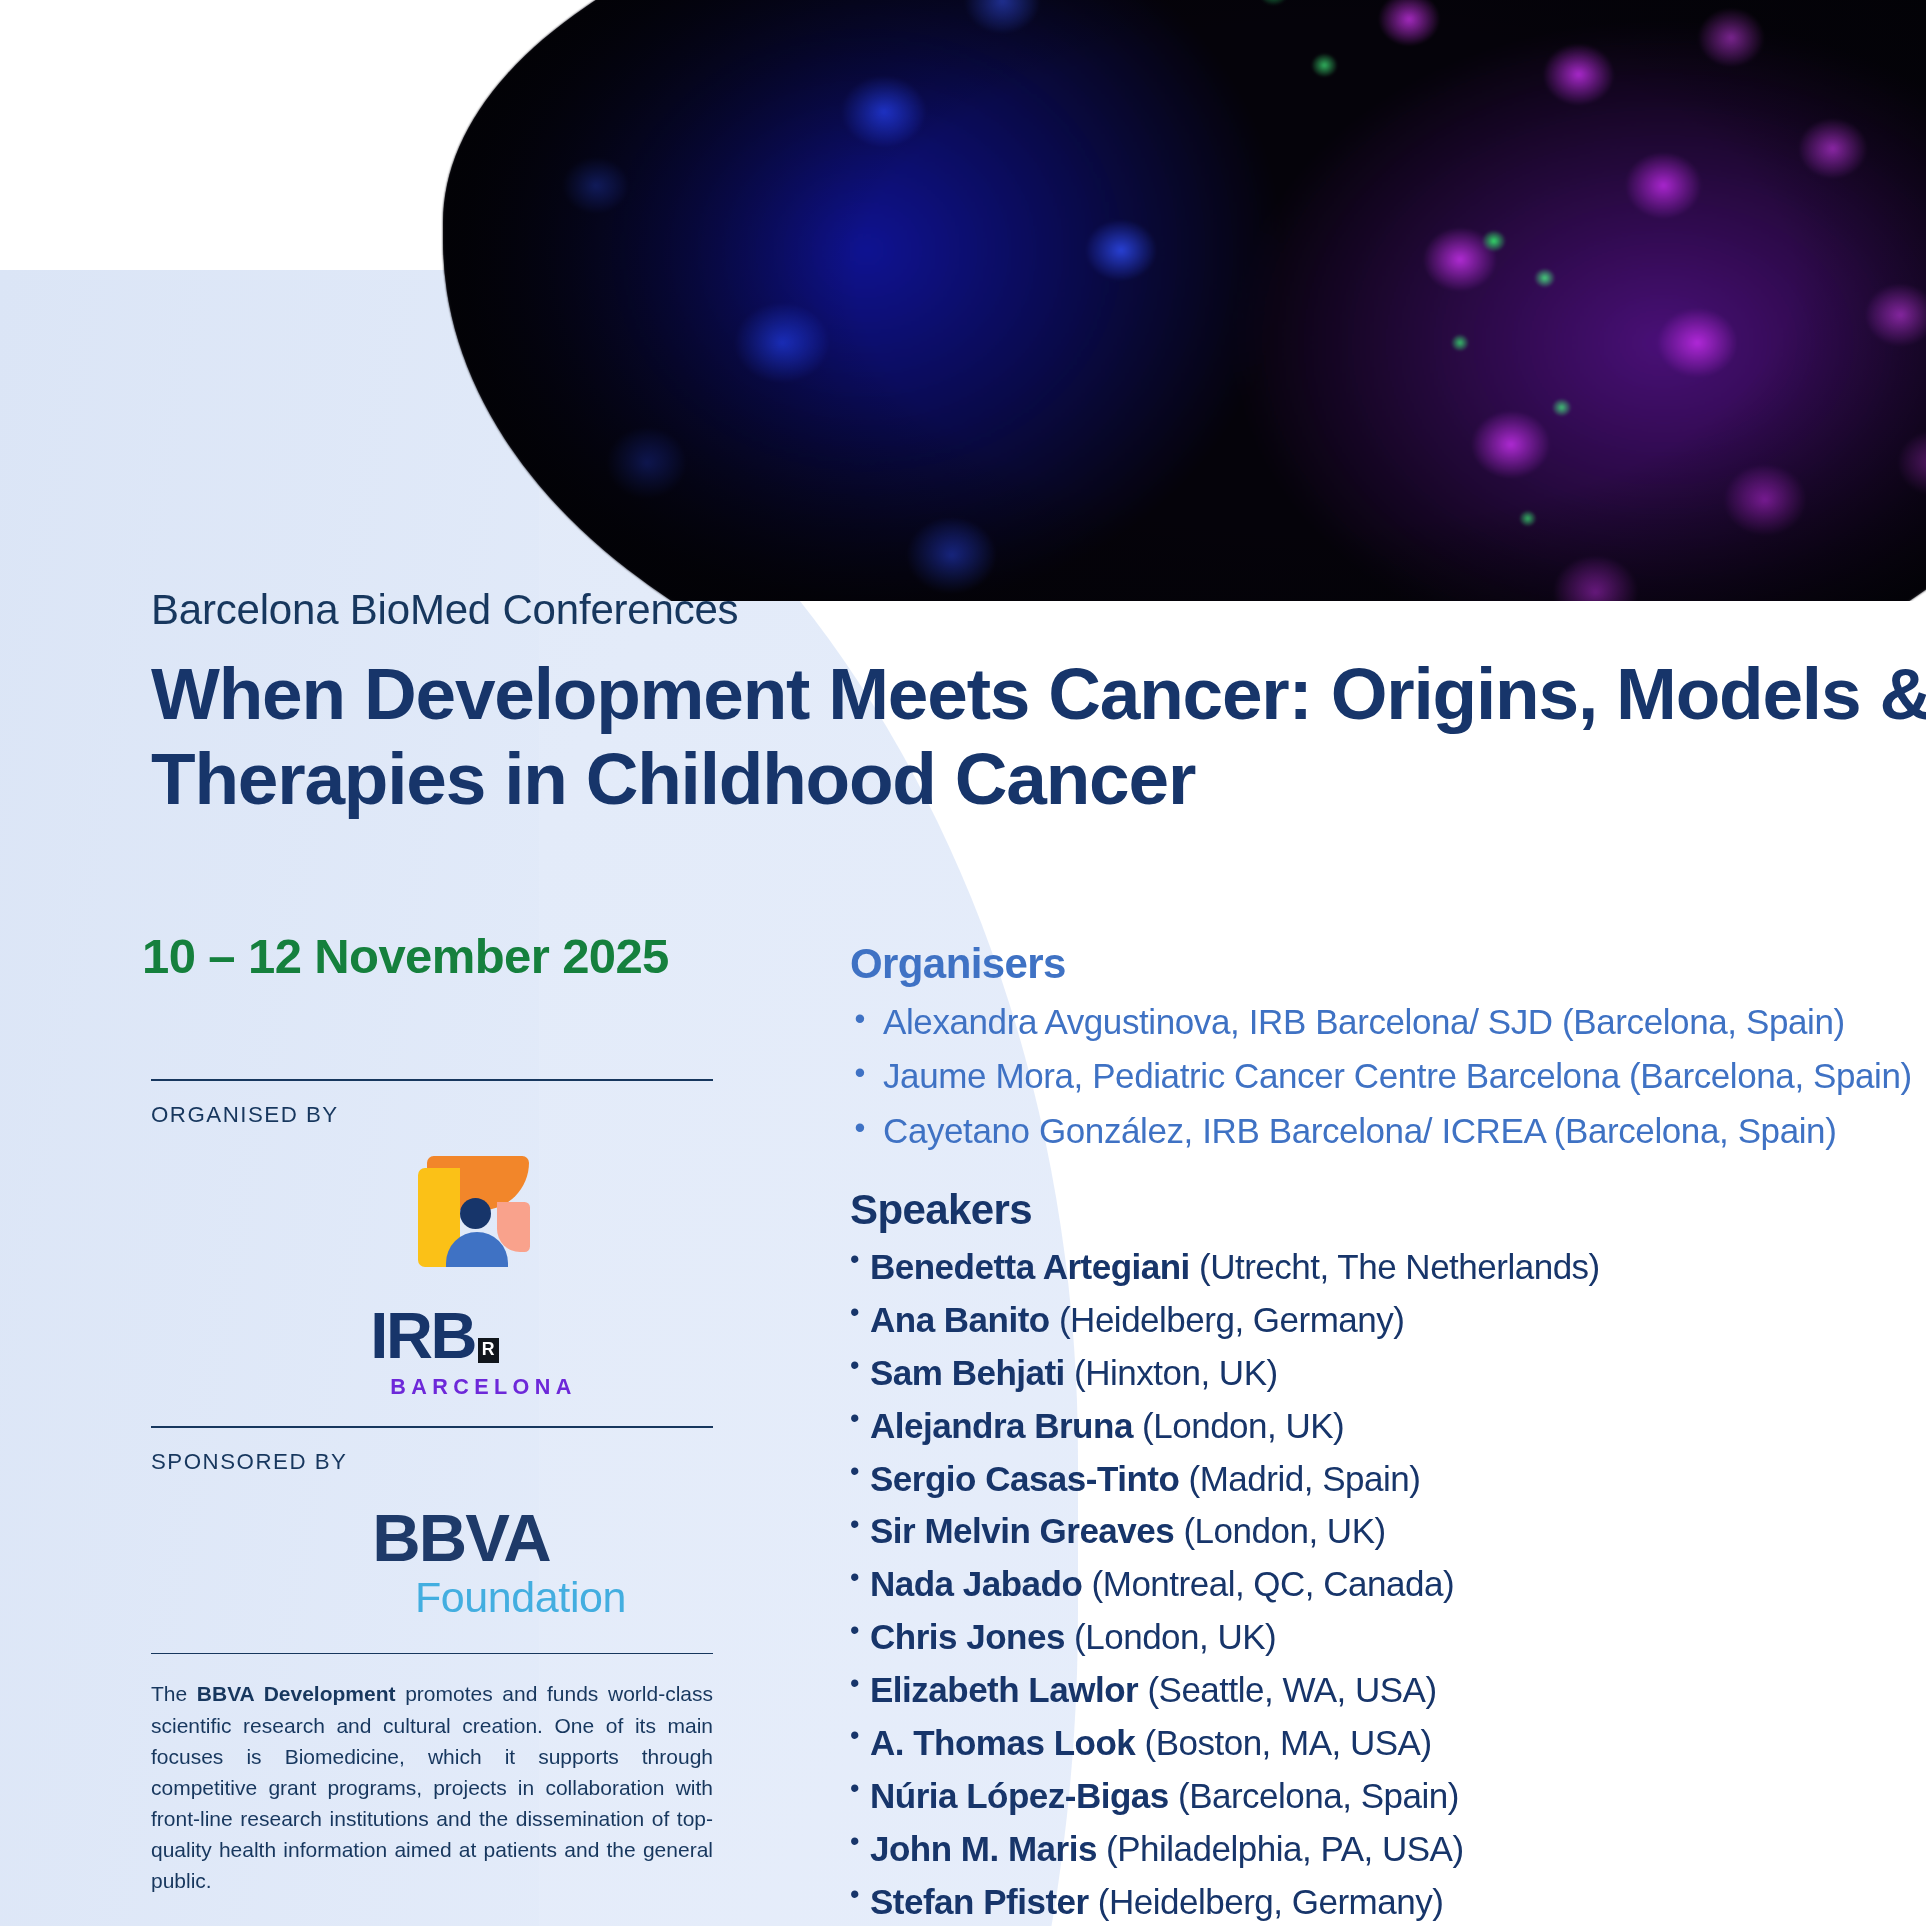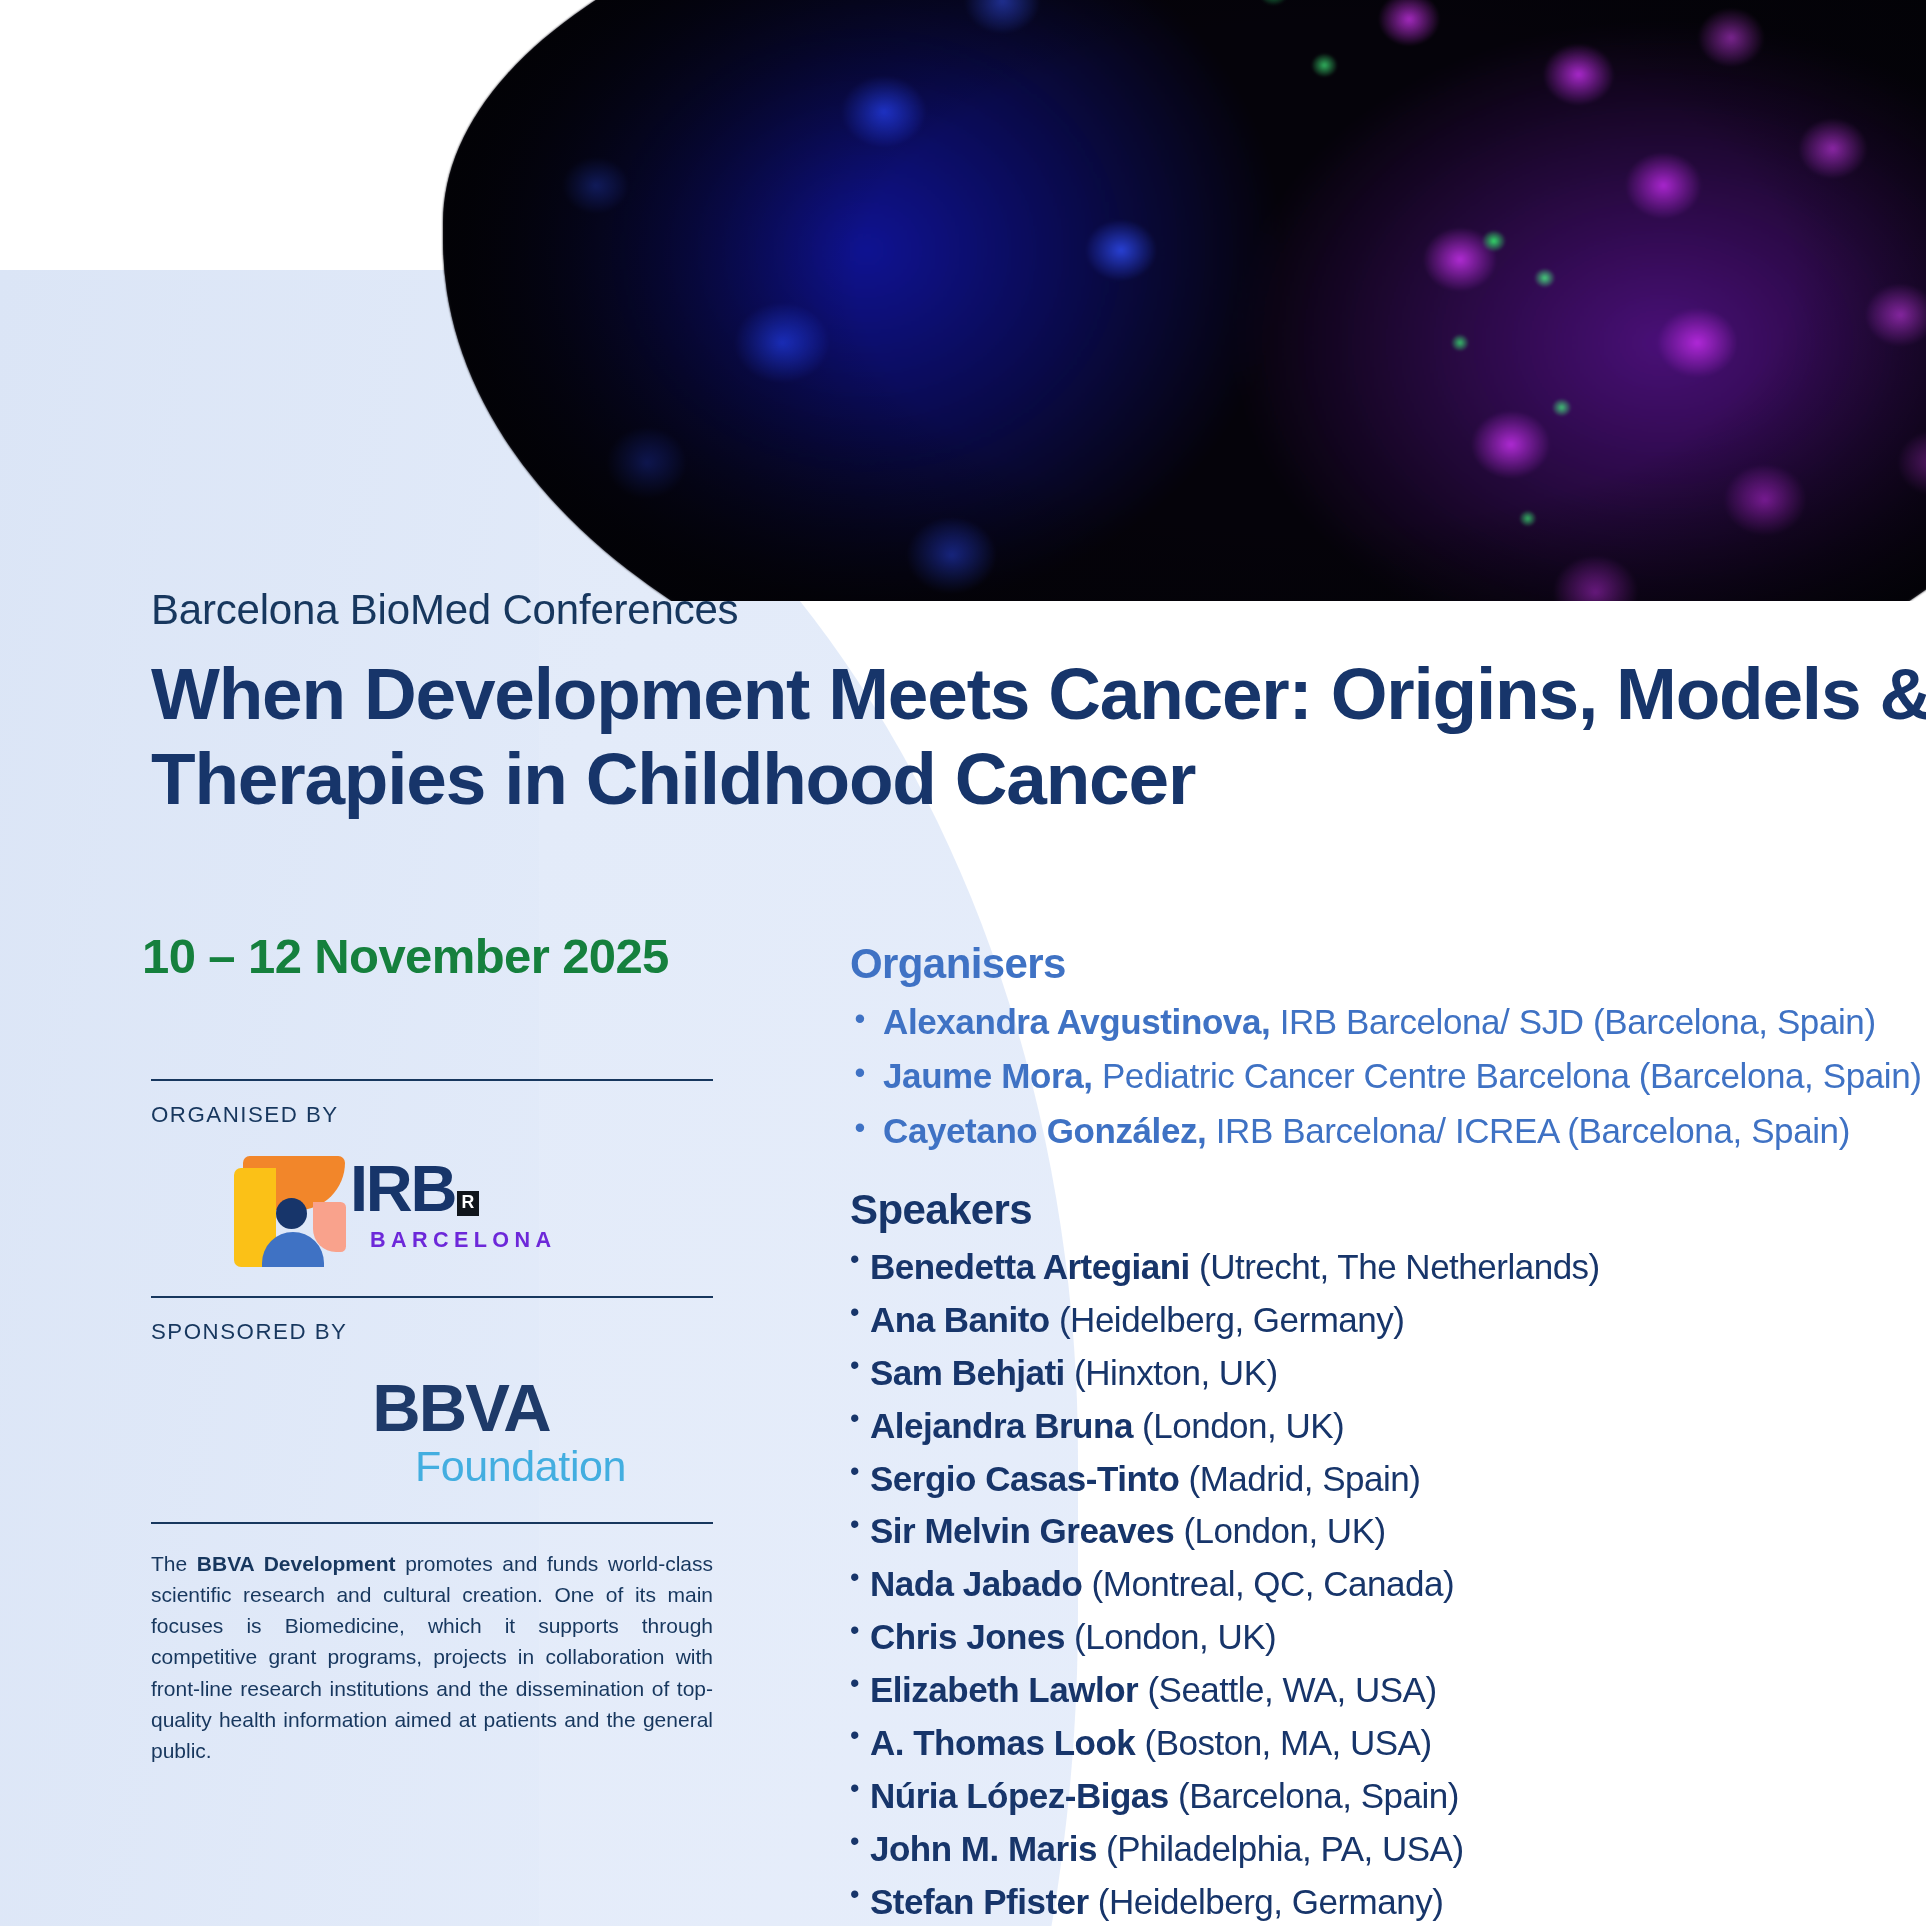--- a/index.html
+++ b/index.html
@@ -94,21 +94,21 @@
   }
 
   
   #leftcol{ position:absolute; left:151px; top:1079px; width:562px; }
   .hr{ height:1.9px; background:#17375e; width:562px; }
   .credit-label{
     font-size:22.3px; letter-spacing:1.5px; color:#17375e; font-weight:400;
     margin:21px 0 0 0;
   }
 
-  .irb-logo{ display:flex; align-items:flex-start; gap:4px; margin:28.5px 0 0 83px; }
+  .irb-logo{ display:flex; align-items:center; gap:36px; margin:28.5px 0 0 83px;flex-direction:column; }
   .irb-mark{ position:relative; width:112px; height:111px; }
   .irb-mark .q-tl{ position:absolute; left:9.2px; top:0; width:102px; height:54px;
       background:#f2862a; border-radius:7.7px 7.7px 54px 6.2px; }
   .irb-mark .q-bl{ position:absolute; left:0; top:11.6px; width:42px; height:99px;
       background:#fbc117; border-radius:7px 0 0 7px; }
   .irb-mark .q-br-pink{ position:absolute; right:0; top:46px; width:33px; height:50px;
       background:#f9a28c; border-radius:0 5.4px 5.4px 23px; }
   .irb-mark .p-head{ position:absolute; left:42px; top:42px; width:31px; height:31px;
       background:#17356a; border-radius:50%; }
   .irb-mark .p-body{ position:absolute; left:28px; top:76px; width:62px; height:35px;
@@ -136,21 +136,21 @@
   #speakers-head{ color:#17356a; margin-top:32px; }
 
   ul.org-list{ list-style:none; margin-top:10.8px; }
   ul.org-list li{
     position:relative; padding-left:33px; margin-top:8.5px;
     font-size:35px; line-height:1.32; color:#3f72c4; letter-spacing:-0.4px;
   }
   ul.org-list li::before{
     content:"•"; position:absolute; left:4.6px; top:0; font-size:31px; color:#3f72c4;
   }
-  ul.org-list li b{ font-weight:700; }
+  ul.org-list li b{ font-weight:400; }
 
   ul.spk-list{ list-style:none; margin-top:8.5px; }
   ul.spk-list li{
     position:relative; padding-left:20px; margin-top:11.6px;
     font-size:35px; line-height:1.18; color:#17356a; letter-spacing:-0.5px;
     white-space:nowrap;
   }
   ul.spk-list li::before{
     content:"•"; position:absolute; left:0; top:-1.5px; font-size:27px; color:#17356a;
   }

